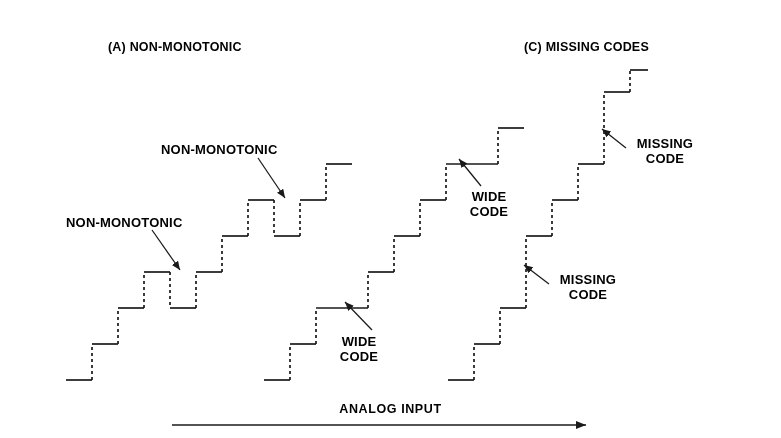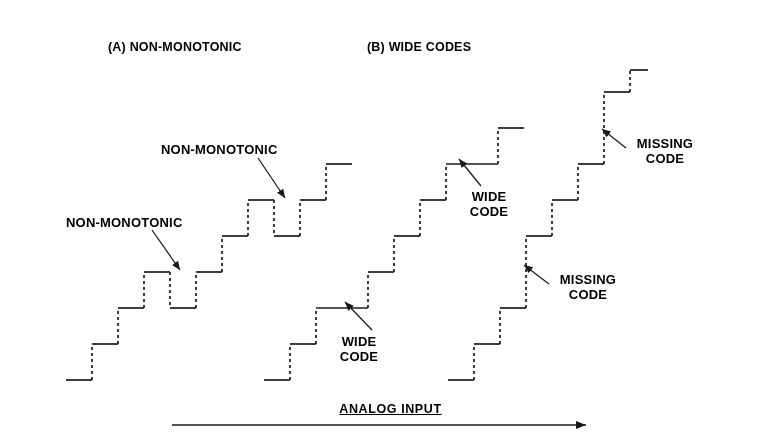--- a/index.html
+++ b/index.html
@@ -84,21 +84,21 @@
         <line x1="372" y1="318" x2="345" y2="290" marker-end="url(#ah)"></line>
         <line x1="481" y1="174" x2="459" y2="147" marker-end="url(#ah)"></line>
         <line x1="549" y1="272" x2="524" y2="253" marker-end="url(#ah)"></line>
         <line x1="626" y1="136" x2="602" y2="117" marker-end="url(#ah)"></line>
       </g>
 
     <line x1="172" y1="413" x2="586" y2="413" stroke="#1a1a1a" stroke-width="1.3" marker-end="url(#ahx)"></line>
   </svg>
 
   <div class="ttl" style="position:absolute;left:108px;top:28px;">(A) NON-MONOTONIC</div>
-  <div class="ttl" style="position:absolute;left:367px;top:28px;">(B) WIDE CODES</div>
+  <div class="ttl" style="position:absolute;left:524px;top:28px;">(C) MISSING CODES</div>
 
   <div class="ann" style="position:absolute;left:66px;top:203px;">NON-MONOTONIC</div>
   <div class="ann" style="position:absolute;left:161px;top:130px;">NON-MONOTONIC</div>
 
   <div style="position:absolute;left:330px;top:322px;width:58px;text-align:center;">
     <div class="ann">WIDE</div>
     <div class="ann">CODE</div>
   </div>
 
   <div style="position:absolute;left:460px;top:177px;width:58px;text-align:center;">
@@ -109,14 +109,14 @@
   <div style="position:absolute;left:551px;top:260px;width:74px;text-align:center;">
     <div class="ann">MISSING</div>
     <div class="ann">CODE</div>
   </div>
 
   <div style="position:absolute;left:628px;top:124px;width:74px;text-align:center;">
     <div class="ann">MISSING</div>
     <div class="ann">CODE</div>
   </div>
 
-  <div class="axl" style="position:absolute;left:0;top:390px;width:781px;text-align:center;text-decoration:underline;">ANALOG INPUT</div>
+  <div class="axl" style="position:absolute;left:0;top:390px;width:781px;text-align:center;">ANALOG INPUT</div>
 </div>
 
 </body></html>

